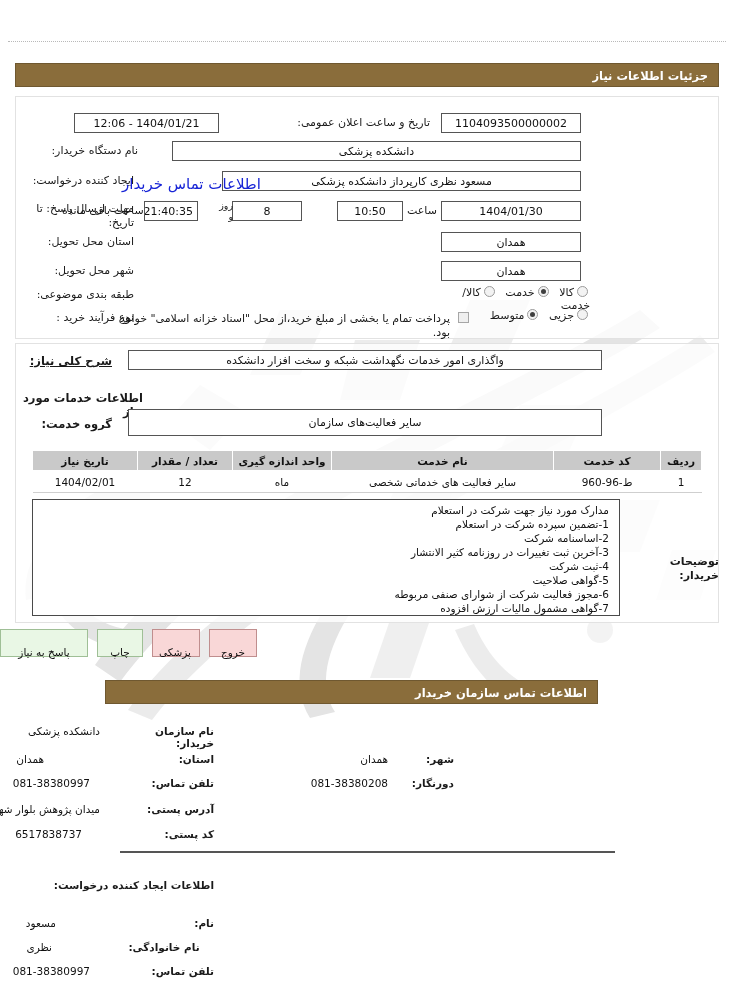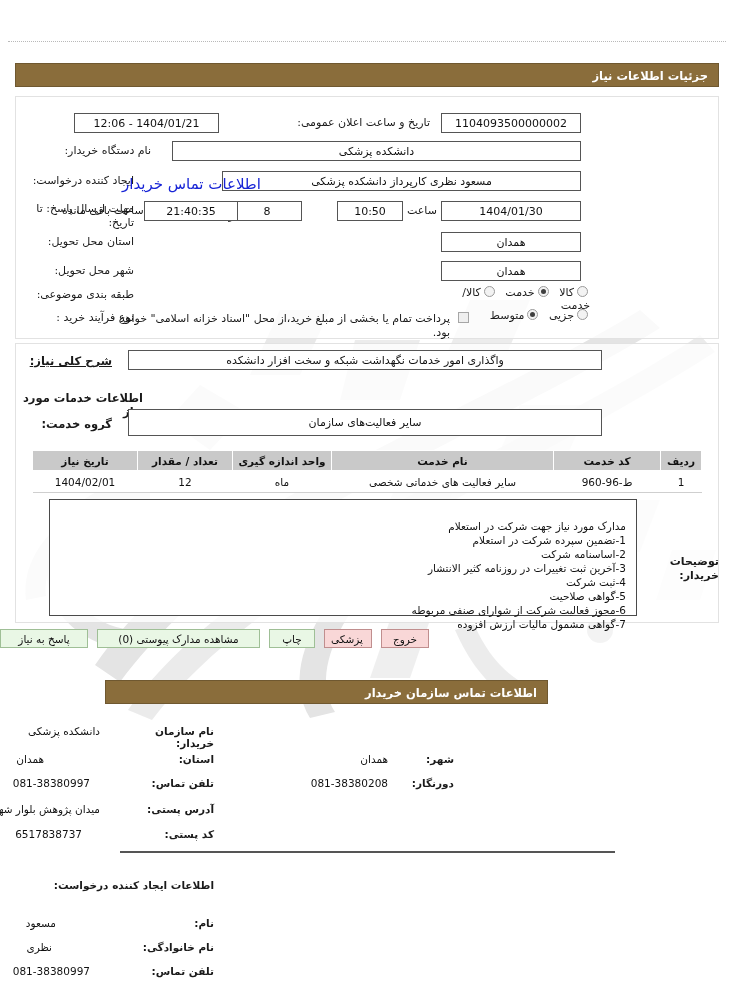--- a/index.html
+++ b/index.html
@@ -57,21 +57,21 @@
     padding: 0 10px 0 10px;
     box-sizing: border-box;
     text-align: right;
   }
   .bar-main {
     position: absolute;
     left: 15px; top: 63px; width: 704px;
   }
   .bar-contact {
     position: absolute;
-    left: 105px; top: 680px; width: 443px;
+    left: 105px; top: 680px; width: 493px;
   }
 
   
   .panel {
     position: absolute;
     background: rgba(255,255,255,0.80);
     border: 1px solid #e2e2e2;
     box-sizing: border-box;
   }
   #panel-top    { left: 15px; top: 96px;  width: 704px; height: 243px; }
@@ -187,46 +187,45 @@
     font-size: 11px;
     line-height: 14px;
   }
   #notes-box {
     position: absolute;
     left: 32px; top: 499px;
     width: 588px; height: 117px;
     border: 1px solid #4a4a4a;
     background: #ffffff;
     box-sizing: border-box;
-    padding: 19px 10px 5px 6px;
+    padding: 3px 10px 5px 6px;
     text-align: right;
     font-size: 10.5px;
     line-height: 14px;
     color: #111;
     white-space: pre-line;
-    margin-left: 17px;
   }
 
   
   #buttons {
     position: absolute;
     left: 0; top: 629px;
     width: 734px;
     display: flex;
     flex-direction: row-reverse;
     justify-content: flex-start;
     padding-right: 135px;
     box-sizing: border-box;
     gap: 9px;
   }
   .btn {
     height: 19px;
     line-height: 18px;
     font-size: 10.5px;
-    padding: 0 8px;
+    padding: 13px 8px;
     box-sizing: border-box;
     text-align: center;
     cursor: pointer;
     white-space: nowrap;
   }
   .btn.green { background: #e9f7e5; border: 1px solid #9fbf96; color: #111; }
   .btn.pink  { background: #f9d7d7; border: 1px solid #c08e8e; color: #111; }
   .btn.w-ans { width: 88px; }
   .btn.w-doc { width: 163px; }
   .btn.w-prn { width: 46px; }
@@ -292,34 +291,34 @@
 
   <div class="panel" id="panel-top"></div>
 
   <div class="row" style="right:600px; top:115px;">
     <span class="lbl">شماره نیاز:</span>
   </div>
   <div class="fld" style="position:absolute; left:441px; top:113px; width:140px;">1104093500000002</div>
   <div class="lbl" style="position:absolute; left:245px; top:116px; width:185px; text-align:right;">تاریخ و ساعت اعلان عمومی:</div>
   <div class="fld" style="position:absolute; left:74px; top:113px; width:145px;">1404/01/21 - 12:06</div>
 
-  <div class="lbl" style="position:absolute; right:583px; top:144px;">نام دستگاه خریدار:</div>
+  <div class="lbl" style="position:absolute; right:596px; top:144px;">نام دستگاه خریدار:</div>
   <div class="fld" style="position:absolute; left:172px; top:141px; width:409px;">دانشکده پزشکی</div>
 
   <div class="lbl" style="position:absolute; right:600px; top:174px;">ایجاد کننده درخواست:</div>
   <div class="fld" style="position:absolute; left:222px; top:171px; width:359px;">مسعود نظری کارپرداز دانشکده پزشکی</div>
   <a class="link" style="position:absolute; left:122px; top:175px;">اطلاعات تماس خریدار</a>
 
   <div class="lbl" style="position:absolute; right:600px; top:202px; width:120px;">مهلت ارسال پاسخ: تا تاریخ:</div>
   <div class="fld" style="position:absolute; left:441px; top:201px; width:140px;">1404/01/30</div>
   <div class="lbl" style="position:absolute; left:407px; top:204px;">ساعت</div>
   <div class="fld" style="position:absolute; left:337px; top:201px; width:66px; text-align:center;">10:50</div>
   <div class="fld" style="position:absolute; left:232px; top:201px; width:70px; text-align:center;">8</div>
   <div class="lbl" style="position:absolute; left:219px; top:200px; width:14px; line-height:11px; font-size:9.5px;">روز و</div>
-  <div class="fld" style="position:absolute; left:144px; top:201px; width:94px; text-align:center;">21:40:35</div>
+  <div class="fld" style="position:absolute; left:144px; top:201px; width:54px; text-align:center;">21:40:35</div>
   <div class="lbl" style="position:absolute; left:62px; top:204px;">ساعت باقی مانده</div>
 
   <div class="lbl" style="position:absolute; right:600px; top:235px;">استان محل تحویل:</div>
   <div class="fld" style="position:absolute; left:441px; top:232px; width:140px;">همدان</div>
 
   <div class="lbl" style="position:absolute; right:600px; top:264px;">شهر محل تحویل:</div>
   <div class="fld" style="position:absolute; left:441px; top:261px; width:140px;">همدان</div>
 
   <div class="lbl" style="position:absolute; right:600px; top:288px;">طبقه بندی موضوعی:</div>
   <div style="position:absolute; left:430px; top:286px; width:160px; text-align:right; direction:rtl;">
@@ -374,21 +373,20 @@
 1-تضمین سپرده شرکت در استعلام
 2-اساسنامه شرکت
 3-آخرین ثبت تغییرات در روزنامه کثیر الانتشار
 4-ثبت شرکت
 5-گواهی صلاحیت
 6-مجوز فعالیت شرکت از شوارای صنفی مربوطه
 7-گواهی مشمول مالیات ارزش افزوده</div>
 
   <div id="buttons">
     <div class="btn green w-ans">پاسخ به نیاز</div>
-    <div class="btn green w-doc">مشاهده مدارک پیوستی (0)</div>
     <div class="btn green w-prn">چاپ</div>
     <div class="btn pink  w-bck">پزشکی</div>
     <div class="btn pink  w-ext">خروج</div>
   </div>
 
   <div class="bar bar-contact">اطلاعات تماس سازمان خریدار</div>
 
   <div class="cinfo-row" style="right:520px; top:725px;">
     <span class="cinfo-lbl" style="width:100px;">نام سازمان خریدار:</span>
     <span class="cinfo-val" style="margin-right:14px;">دانشکده پزشکی</span>
@@ -427,21 +425,21 @@
   <div class="cinfo-row" style="right:520px; top:879px;">
     <span class="cinfo-lbl">اطلاعات ایجاد کننده درخواست:</span>
   </div>
 
   <div class="cinfo-row" style="right:520px; top:917px;">
     <span class="cinfo-lbl" style="width:100px;text-align:right;">نام:</span>
     <span class="cinfo-val" style="margin-right:58px;">مسعود</span>
   </div>
 
   <div class="cinfo-row" style="right:520px; top:941px;">
-    <span class="cinfo-lbl" style="width:100px;">نام خانوادگی:</span>
+    <span class="cinfo-lbl" style="width:100px;text-align:center;">نام خانوادگی:</span>
     <span class="cinfo-val" style="margin-right:62px;">نظری</span>
   </div>
 
   <div class="cinfo-row" style="right:520px; top:965px;">
     <span class="cinfo-lbl" style="width:100px;">تلفن تماس:</span>
     <span class="cinfo-val" style="margin-right:24px;">081-38380997</span>
   </div>
 
 </div>
 

